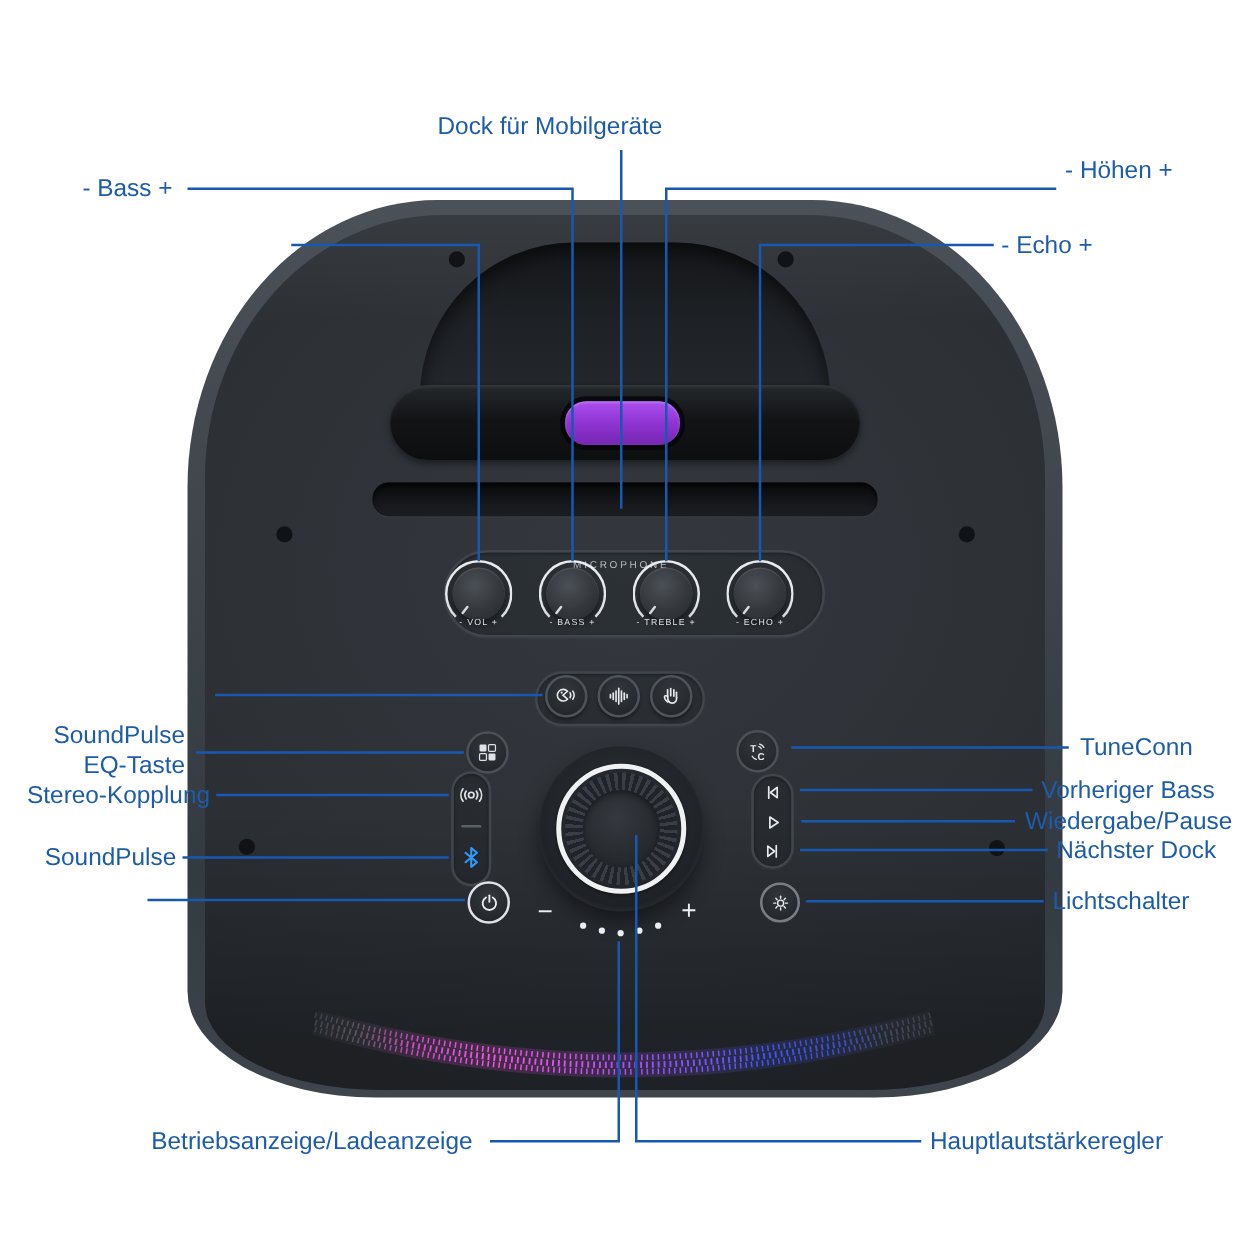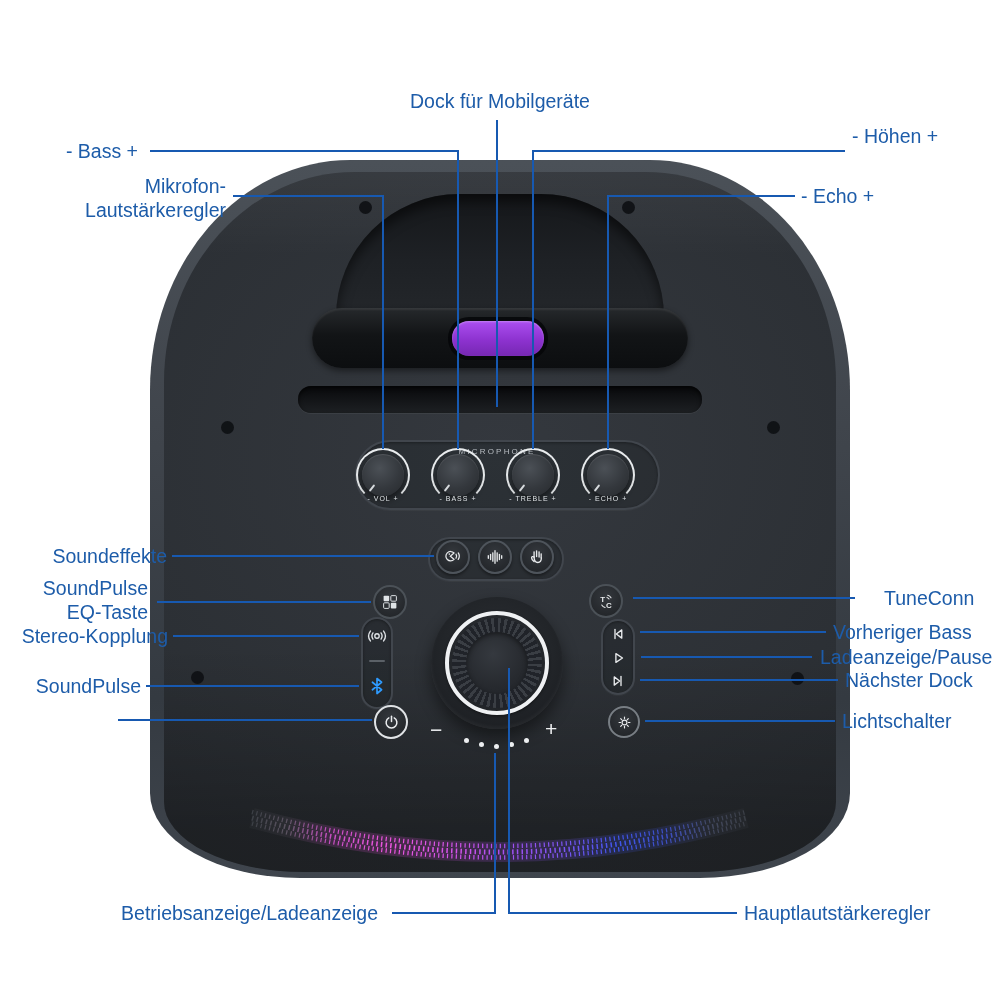--- a/index.html
+++ b/index.html
@@ -2,21 +2,21 @@
 <html><head>
 <meta charset="utf-8">
 <style>
   *{box-sizing:border-box;margin:0;padding:0}
   body{margin:0;background:#fff}
   #app{position:relative;width:1000px;height:1000px;background:#ffffff;font-family:"Liberation Sans",sans-serif;overflow:hidden}
 
   
   .cl{position:absolute;color:#1d5ca9;font-size:19.5px;line-height:24px;white-space:nowrap}
   .cl.right{text-align:right}
-  .cl.center{text-align:center}
+  .cl.center{}
 
   
   .rim{position:absolute;left:150px;top:160px;width:700px;height:718px;
        background:linear-gradient(180deg,#4b5158 0%,#3f444b 40%,#343a41 75%,#3f454d 100%);
        border-radius:200px 200px 150px 150px / 230px 230px 85px 85px}
   .face{position:absolute;left:164px;top:172px;width:672px;height:700px;
        background:radial-gradient(145% 120% at 50% 40%,#34383e 0%,#2b2f34 45%,#24272c 80%,#202328 100%);
        border-radius:190px 190px 140px 140px / 210px 210px 70px 70px}
   .face::after{content:'';position:absolute;inset:0;border-radius:inherit;pointer-events:none;
        background:linear-gradient(180deg,rgba(255,255,255,.05) 0%,rgba(255,255,255,0) 12%,rgba(0,0,0,0) 68%,rgba(0,0,0,.28) 94%)}
@@ -300,34 +300,29 @@
     <polyline class="line" points="640,632 826,632"></polyline>
     <polyline class="line" points="641,657 812,657"></polyline>
     <polyline class="line" points="640,680 838,680"></polyline>
     <polyline class="line" points="645,721 835,721"></polyline>
     <polyline class="line" points="392,913 495,913 495,753"></polyline>
     <polyline class="line" points="737,913 509,913 509,668"></polyline>
   </svg>
 
   <div class="cl center" style="left:350px;top:89px;width:300px">Dock für Mobilgeräte</div>
   <div class="cl right" style="left:0;top:139px;width:138px">- Bass +</div>
-  <div class="cl right" style="left:0;top:174px;width:226px">
-    <div>Mikrofon-</div>
-    <div>Lautstärkeregler</div>
-  </div>
   <div class="cl" style="left:852px;top:124px">- Höhen +</div>
   <div class="cl" style="left:801px;top:184px">- Echo +</div>
-  <div class="cl right" style="left:0;top:544px;width:167px">Soundeffekte</div>
   <div class="cl right" style="left:0;top:576px;width:148px">
     <div>SoundPulse</div>
     <div>EQ-Taste</div>
   </div>
   <div class="cl right" style="left:0;top:624px;width:168px">Stereo-Kopplung</div>
   <div class="cl right" style="left:0;top:674px;width:141px">SoundPulse</div>
-  <div class="cl" style="left:884px;top:586px">TuneConn</div>
+  <div class="cl" style="left:864px;top:586px">TuneConn</div>
   <div class="cl" style="left:833px;top:620px">Vorheriger Bass</div>
-  <div class="cl" style="left:820px;top:645px">Ladeanzeige/Pause</div>
+  <div class="cl" style="left:820px;top:645px">Wiedergabe/Pause</div>
   <div class="cl" style="left:845px;top:668px">Nächster Dock</div>
   <div class="cl" style="left:842px;top:709px">Lichtschalter</div>
   <div class="cl" style="left:744px;top:901px">Hauptlautstärkeregler</div>
   <div class="cl right" style="left:0;top:901px;width:378px">Betriebsanzeige/Ladeanzeige</div>
 
 </div>
 
 </body></html>

